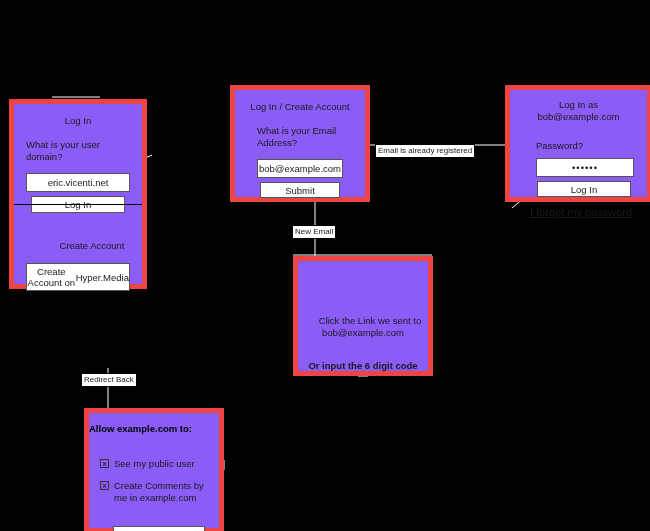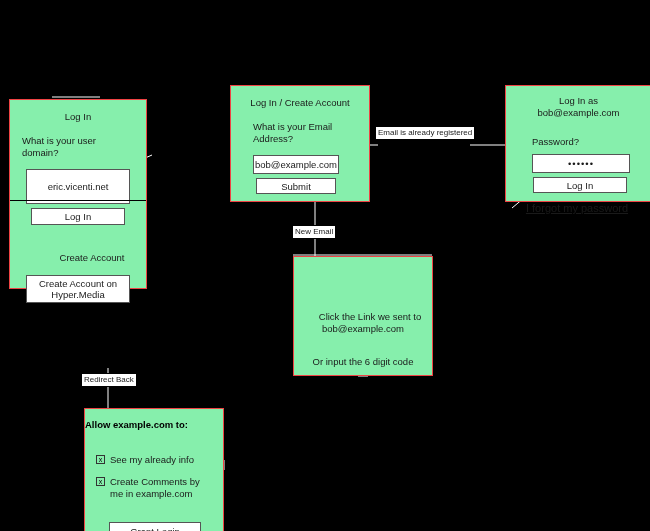--- a/index.html
+++ b/index.html
@@ -12,22 +12,22 @@
   }
   #canvas {
     position: relative;
     width: 650px;
     height: 531px;
     background: #000000;
     overflow: hidden;
   }
   .card {
     position: absolute;
-    background: #86efac;
-    border: 1px solid #ef4444;
+    background: #8b5cf6;
+    border: 5px solid #ef4444;
     box-sizing: border-box;
     color: #000000;
   }
   .card-title {
     text-align: center;
     font-size: 9.5px;
     color: #1a1a1a;
   }
   .card-sub {
     text-align: center;
@@ -56,21 +56,21 @@
     font-size: 9.5px;
     text-align: center;
     color: #1a1a1a;
     box-sizing: border-box;
     display: flex;
     align-items: center;
     justify-content: center;
     line-height: 11px;
   }
   .btn.two-line {
-    flex-direction: column;
+    flex-direction: row;
   }
   .link {
     font-size: 11px;
     color: #1a1a1a;
     text-decoration: underline;
     text-align: center;
   }
   .edge-label {
     position: absolute;
     background: #ffffff;
@@ -153,21 +153,21 @@
     <line x1="108" y1="368" x2="108" y2="374" stroke="#ffffff" stroke-width="1"></line>
 
     <line x1="224" y1="460" x2="224" y2="470" stroke="#ffffff" stroke-width="1"></line>
 
     <line x1="52" y1="97" x2="100" y2="97" stroke="#ffffff" stroke-width="1"></line>
   </svg>
 
   <div class="card" style="left:9px; top:99px; width:138px; height:190px;">
     <div class="card-title" style="margin-top:11px;">Log In</div>
     <div class="prompt" style="margin:13px 12px 0 12px;">What is your user domain?</div>
-    <div class="field" style="margin:10px auto 0 auto; width:104px; height:35px;">eric.vicenti.net</div>
+    <div class="field" style="margin:10px auto 0 auto; width:104px; height:19px;">eric.vicenti.net</div>
     <div class="btn" style="margin:4px auto 0 auto; width:94px; height:17px;">Log In</div>
 
     <div class="divider" style="top:100px;"></div>
 
     <div class="card-sub" style="margin-top:27px;padding-left:28px;">Create Account</div>
     <div class="btn two-line" style="margin:12px auto 0 auto; width:104px; height:28px;">
       <span>Create Account on</span>
       <span>Hyper.Media</span>
     </div>
   </div>
@@ -184,38 +184,38 @@
     <div class="card-title" style="margin-top:1px;">bob@example.com</div>
     <div class="prompt" style="margin:18px 0 0 26px;">Password?</div>
     <div class="field" style="margin:6px auto 0 26px; width:98px; height:19px; letter-spacing:1px;">••••••</div>
     <div class="btn" style="margin:4px auto 0 27px; width:94px; height:16px;">Log In</div>
     <div class="link" style="margin:9px 0 0 16px; width:110px;">I forgot my password</div>
   </div>
 
   <div class="card" style="left:293px; top:256px; width:140px; height:120px;">
     <div class="card-sub" style="margin-top:54px;padding-left:14px;">Click the Link we sent to</div>
     <div class="card-sub" style="margin-top:1px;">bob@example.com</div>
-    <div class="card-sub" style="margin-top:22px;">Or input the 6 digit code</div>
+    <div class="card-sub" style="margin-top:22px;font-weight:bold;">Or input the 6 digit code</div>
   </div>
 
   <div class="card" style="left:84px; top:408px; width:140px; height:125px;">
     <div class="bold-title" style="margin-top:10px;">Allow example.com to:</div>
 
     <div class="checkrow" style="margin:24px 10px 0 11px;">
       <span class="checkbox">x</span>
-      <span>See my already info</span>
+      <span>See my public user</span>
     </div>
 
     <div class="checkrow" style="margin:10px 10px 0 11px;">
       <span class="checkbox">x</span>
       <span>Create Comments by me in example.com</span>
     </div>
 
     <div class="btn" style="margin:22px auto 0 24px; width:92px; height:19px;">Grant Login</div>
   </div>
 
-  <div class="edge-label" style="left:375px; top:126px;">Email is already registered</div>
+  <div class="edge-label" style="left:375px; top:144px;">Email is already registered</div>
 
   <div class="edge-label" style="left:292px; top:225px;">New Email</div>
 
   <div class="edge-label" style="left:81px; top:373px;">Redirect Back</div>
 
 </div>
 
 </body></html>

